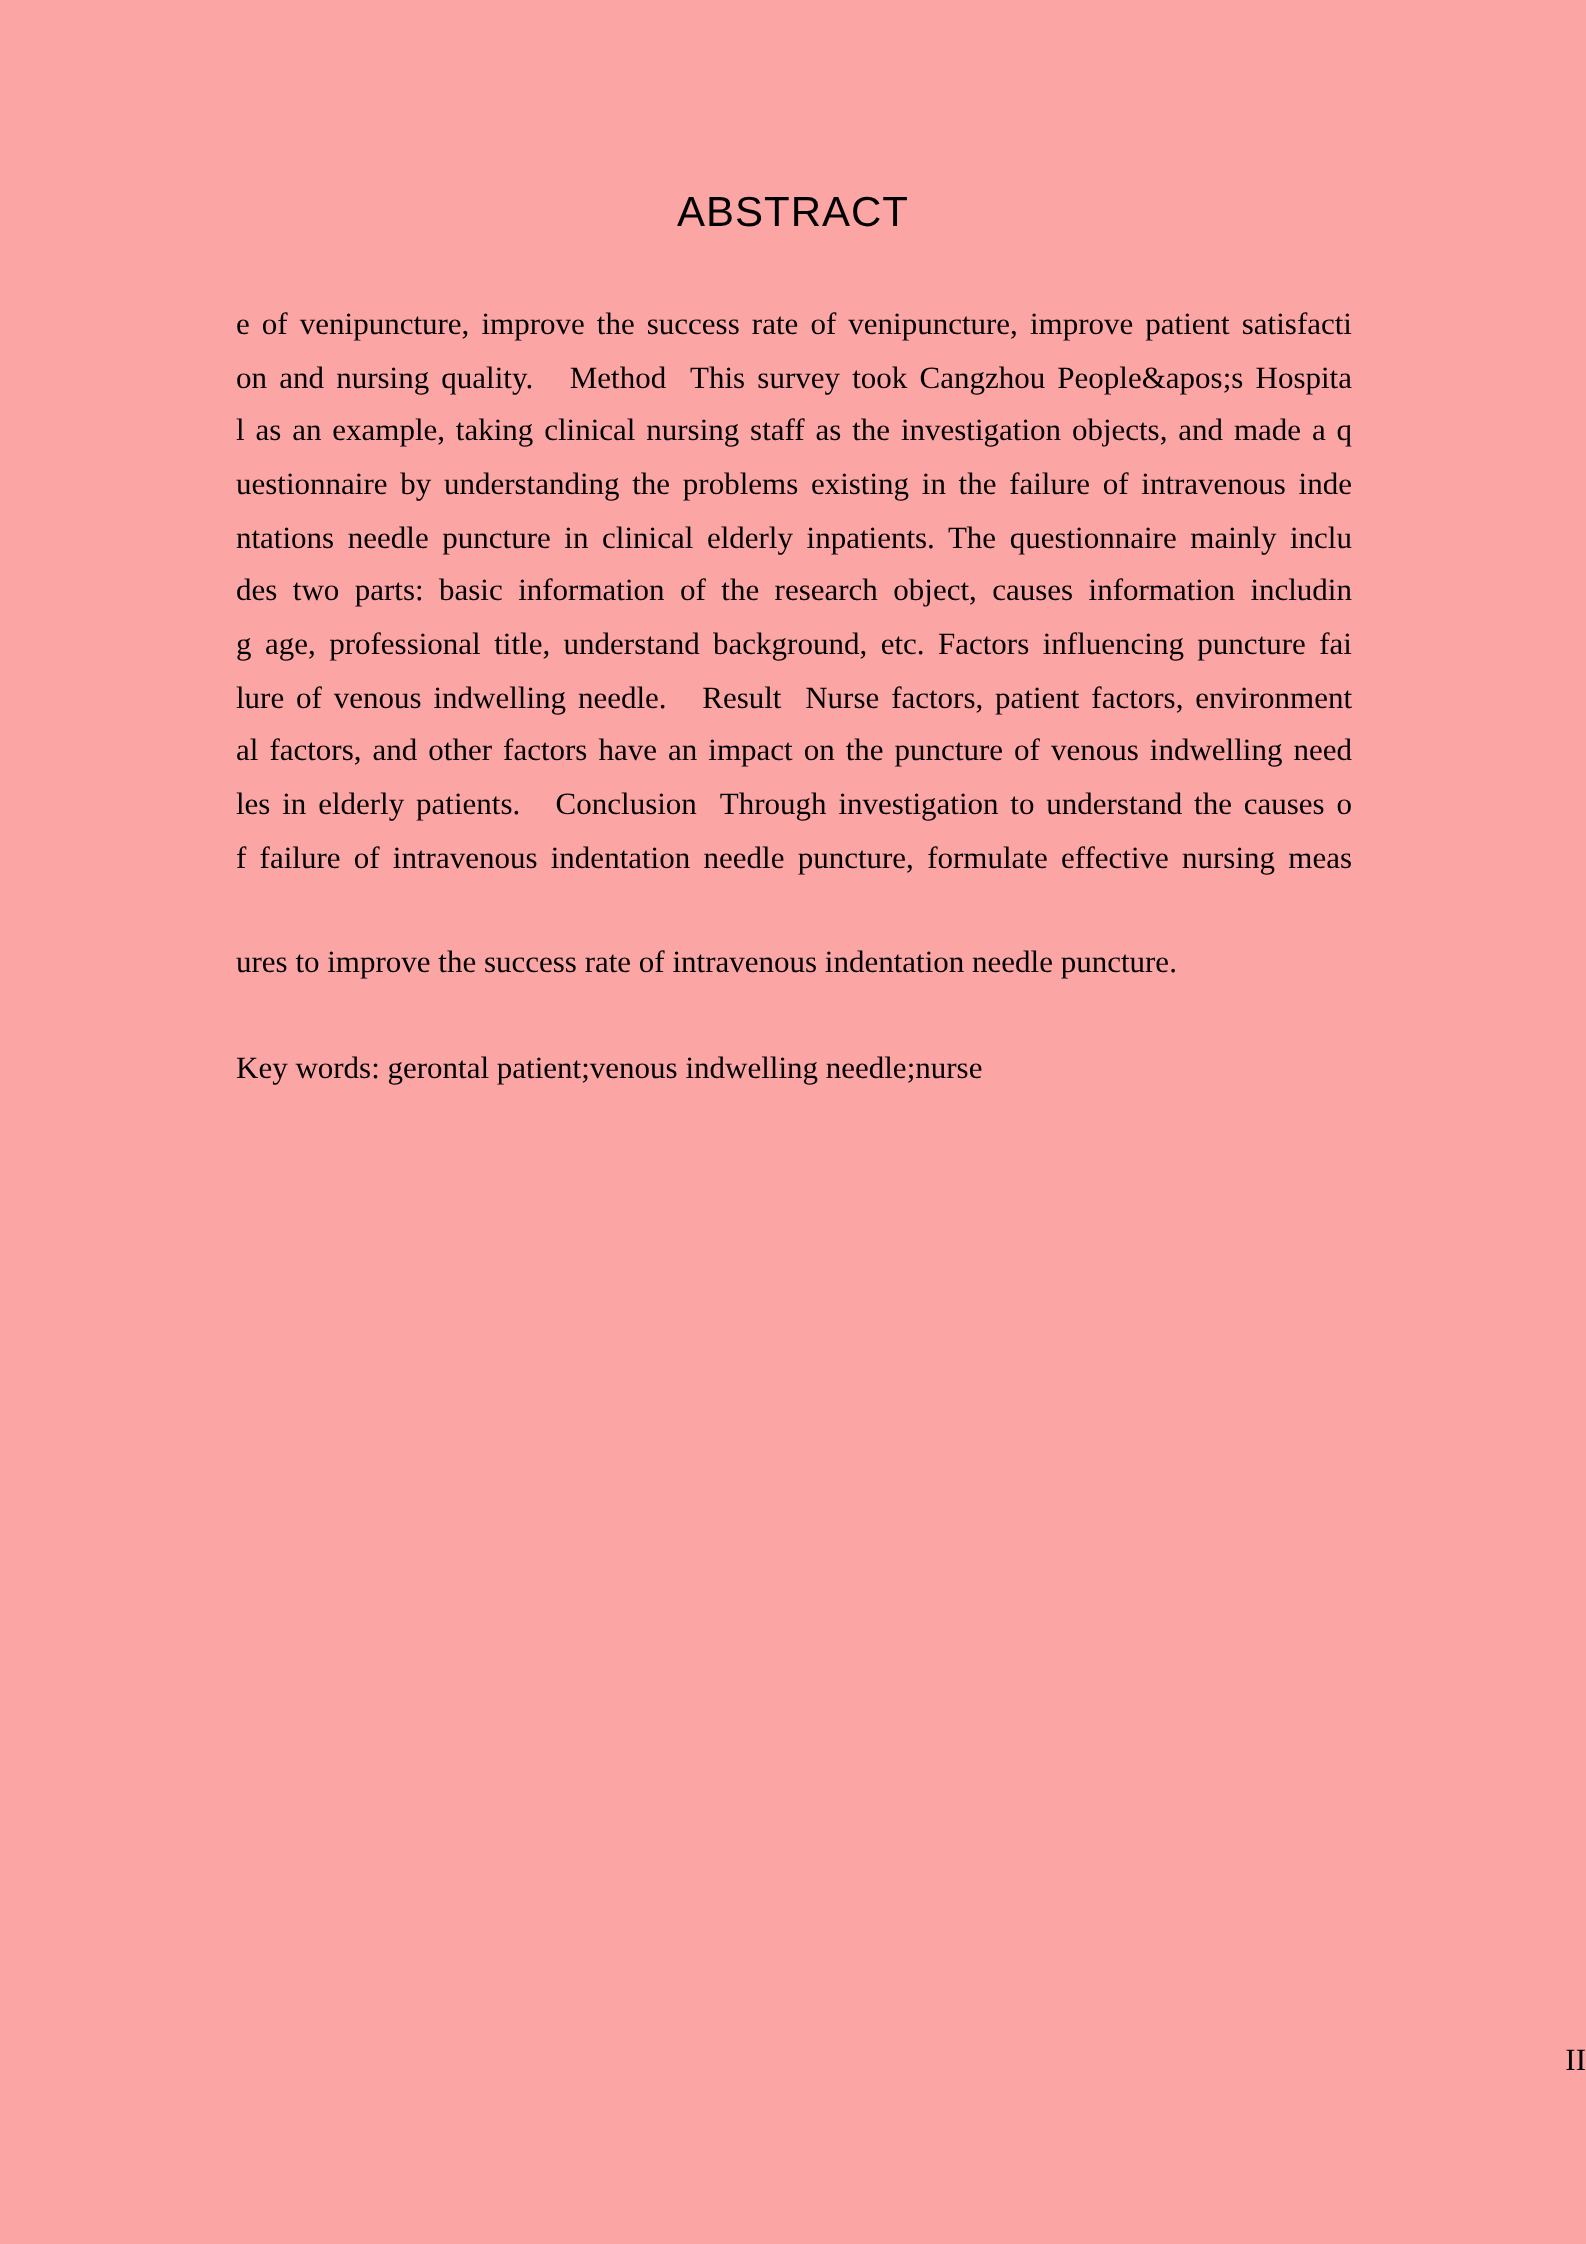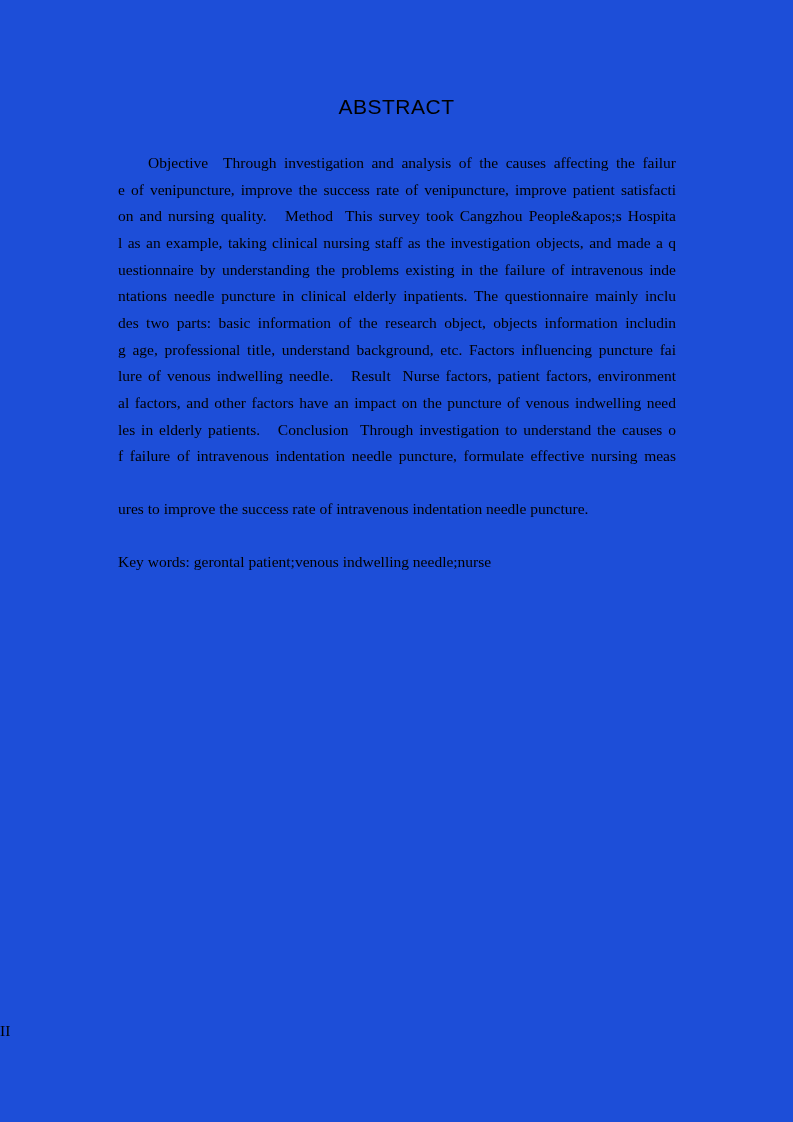--- a/index.html
+++ b/index.html
@@ -4,21 +4,21 @@
 <style>
   html, body {
     margin: 0;
     padding: 0;
     background: #ffffff;
   }
   .page {
     position: relative;
     width: 793px;
     height: 1122px;
-    background: #1d4ed8;
+    background: #fca5a5;
     color: #000000;
     font-family: "Liberation Serif", "DejaVu Serif", serif;
     overflow: hidden;
   }
   .doc-title {
     position: absolute;
     top: 95px;
     left: 0;
     width: 100%;
     text-align: center;
@@ -53,40 +53,39 @@
   .keywords-line {
     margin-top: 26px;
     line-height: 26.67px;
     text-align: left;
   }
   .page-number {
     position: absolute;
     top: 1022px;
     left: 0;
     width: 100%;
-    text-align: left;
+    text-align: right;
     font-size: 15.5px;
     line-height: 18px;
   }
 </style>
 </head>
 <body>
 
 <div class="page">
 
   <div class="doc-title">ABSTRACT</div>
 
   <div class="abstract-body">
-    <div class="abs-line first">Objective&nbsp; Through investigation and analysis of the causes affecting the failur</div>
     <div class="abs-line">e of venipuncture, improve the success rate of venipuncture, improve patient satisfacti</div>
     <div class="abs-line">on and nursing quality.&nbsp;&nbsp; Method&nbsp; This survey took Cangzhou People&amp;apos;s Hospita</div>
     <div class="abs-line">l as an example, taking clinical nursing staff as the investigation objects, and made a q</div>
     <div class="abs-line">uestionnaire by understanding the problems existing in the failure of intravenous inde</div>
     <div class="abs-line">ntations needle puncture in clinical elderly inpatients. The questionnaire mainly inclu</div>
-    <div class="abs-line">des two parts: basic information of the research object, objects information includin</div>
+    <div class="abs-line">des two parts: basic information of the research object, causes information includin</div>
     <div class="abs-line">g age, professional title, understand background, etc. Factors influencing puncture fai</div>
     <div class="abs-line">lure of venous indwelling needle.&nbsp;&nbsp; Result&nbsp; Nurse factors, patient factors, environment</div>
     <div class="abs-line">al factors, and other factors have an impact on the puncture of venous indwelling need</div>
     <div class="abs-line">les in elderly patients.&nbsp;&nbsp; Conclusion&nbsp; Through investigation to understand the causes o</div>
     <div class="abs-line">f failure of intravenous indentation needle puncture, formulate effective nursing meas</div>
     <div class="abs-line last">ures to improve the success rate of intravenous indentation needle puncture.</div>
 
     <div class="keywords-line">Key words: gerontal patient;venous indwelling needle;nurse</div>
   </div>
 

